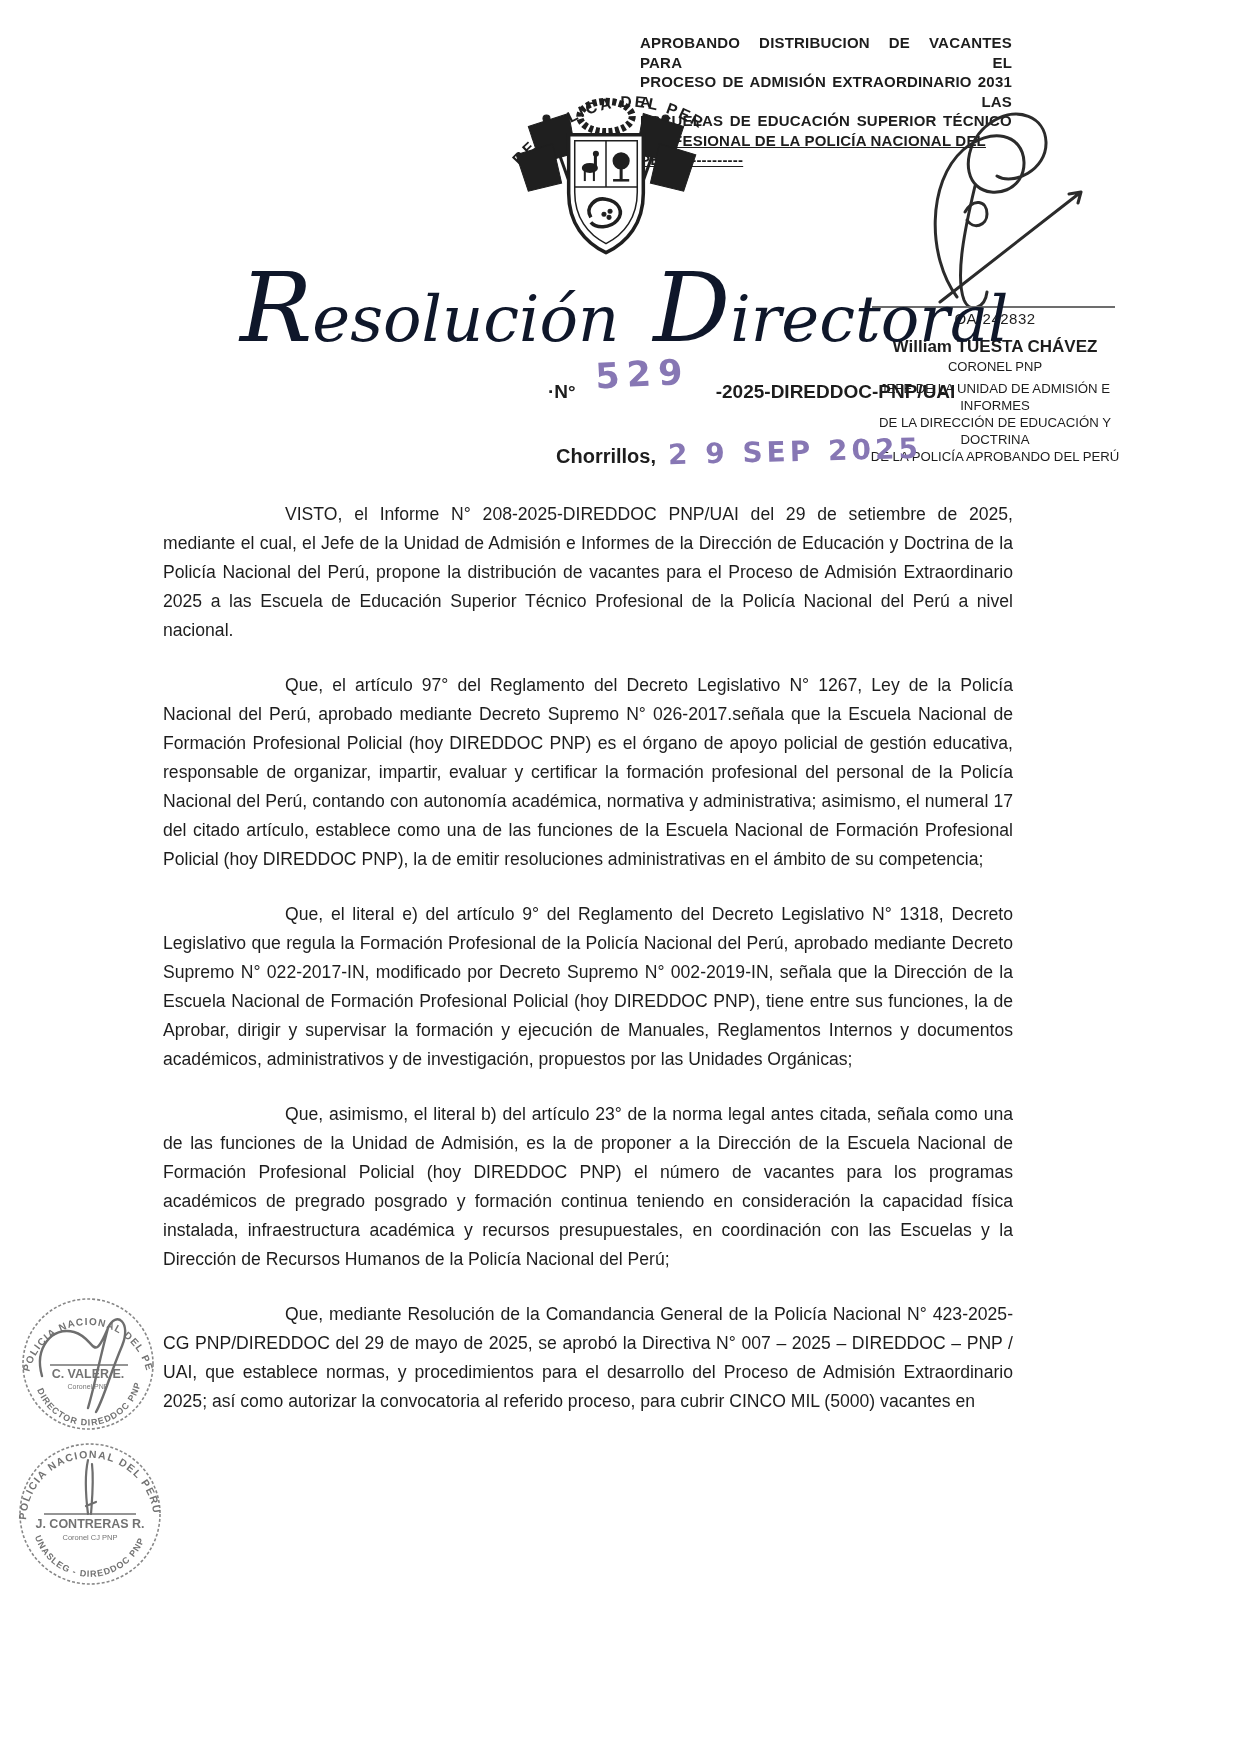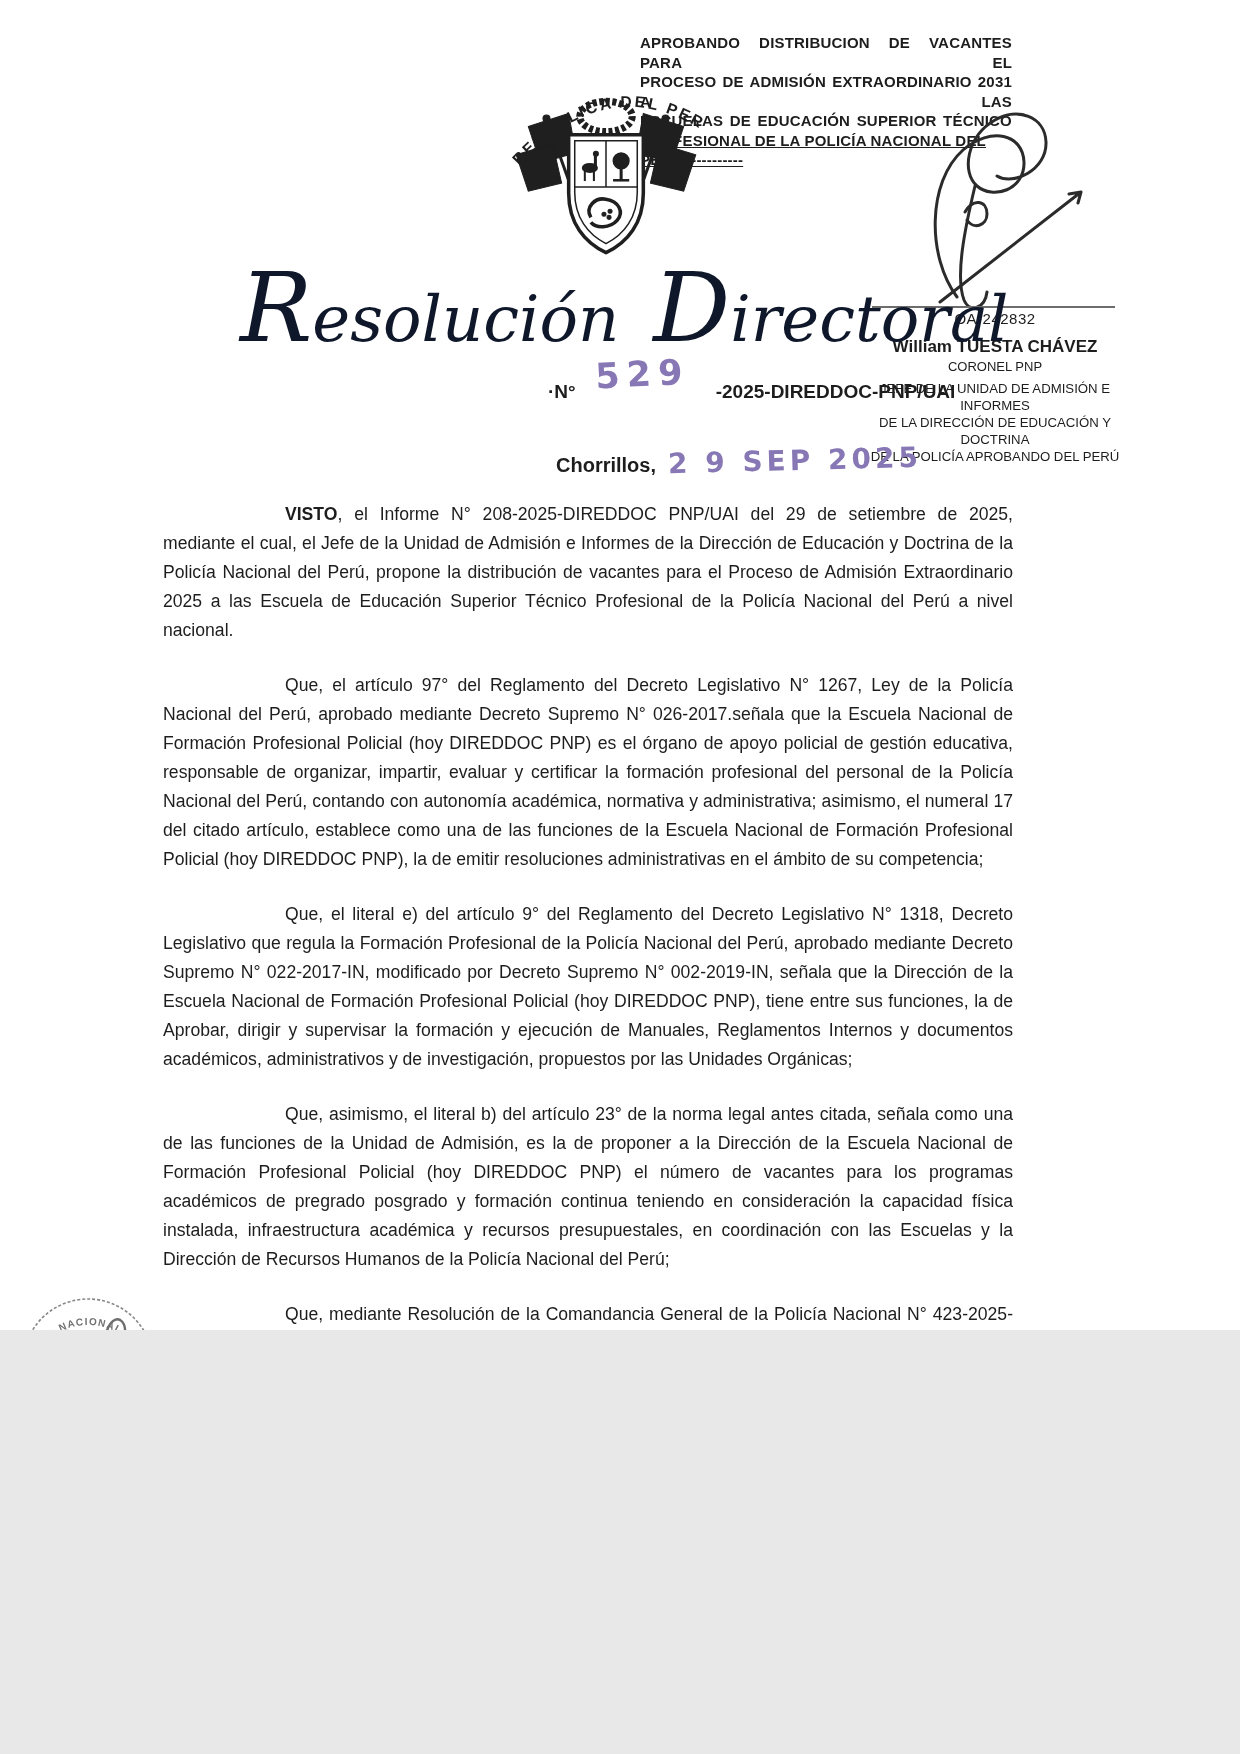--- a/index.html
+++ b/index.html
@@ -1,18 +1,18 @@
 <!DOCTYPE html>
 <html><head>
 <meta charset="utf-8">
 <style>
   * { margin:0; padding:0; box-sizing:border-box; }
   html,body { background:#e8e8e8; }
   .page {
-    position:relative; width:1240px; height:1330px; margin:0 auto;
+    position:relative; width:1240px; height:1754px; margin:0 auto;
     background:#ffffff; overflow:hidden; color:#1d1d1d;
     font-family:"Liberation Sans", sans-serif;
   }
 
   
   .header-note { position:absolute; left:640px; top:33px; width:372px;
     font-size:15px; font-weight:bold; line-height:19.5px; letter-spacing:.2px; }
   .header-note .jline { text-align:justify; text-align-last:justify; }
   .header-note .uline { text-decoration:underline; text-align:left; }
 
@@ -37,32 +37,32 @@
   .res-title .w + .w { margin-left:34px; }
 
   
   .number-line { position:absolute; left:548px; top:366px; display:flex; align-items:baseline;
     font-size:19px; font-weight:bold; }
   .num-stamp { display:inline-block; color:#8777b4; font-size:35px; font-weight:bold;
     font-family:"DejaVu Sans", sans-serif; letter-spacing:7px; margin:0 26px 0 20px;
     transform:rotate(-3deg) translateY(-12px); }
 
   
-  .dateline { position:absolute; left:556px; top:446px; display:flex; align-items:baseline; }
+  .dateline { position:absolute; left:556px; top:437px; display:flex; align-items:baseline; }
   .dateline .place { font-size:20px; font-weight:bold; }
   .date-stamp { display:inline-block; color:#8777b4; font-size:28px; font-weight:bold;
     font-family:"DejaVu Sans", sans-serif; letter-spacing:4px; margin-left:12px;
     transform:rotate(-1.5deg) translateY(-2px); }
 
   
   .body-text { position:absolute; left:163px; top:500px; width:850px;
     font-size:17.6px; line-height:29px; text-align:justify; }
   .body-text p { text-indent:122px; margin-bottom:26px; }
   .body-text .heading { text-indent:122px; font-weight:bold; margin-bottom:30px; }
-  .body-text .b { font-weight:bold;margin-top:24px; }
+  .body-text .b { font-weight:normal;margin-top:24px; }
 
   
   .seal { position:absolute; opacity:.8; }
   .seal-1 { left:12px; top:1288px; width:152px; height:152px; }
   .seal-2 { left:8px; top:1430px; width:164px; height:172px; }
   .seal text { fill:#4f4f4f; }
 </style>
 </head>
 <body>
 

